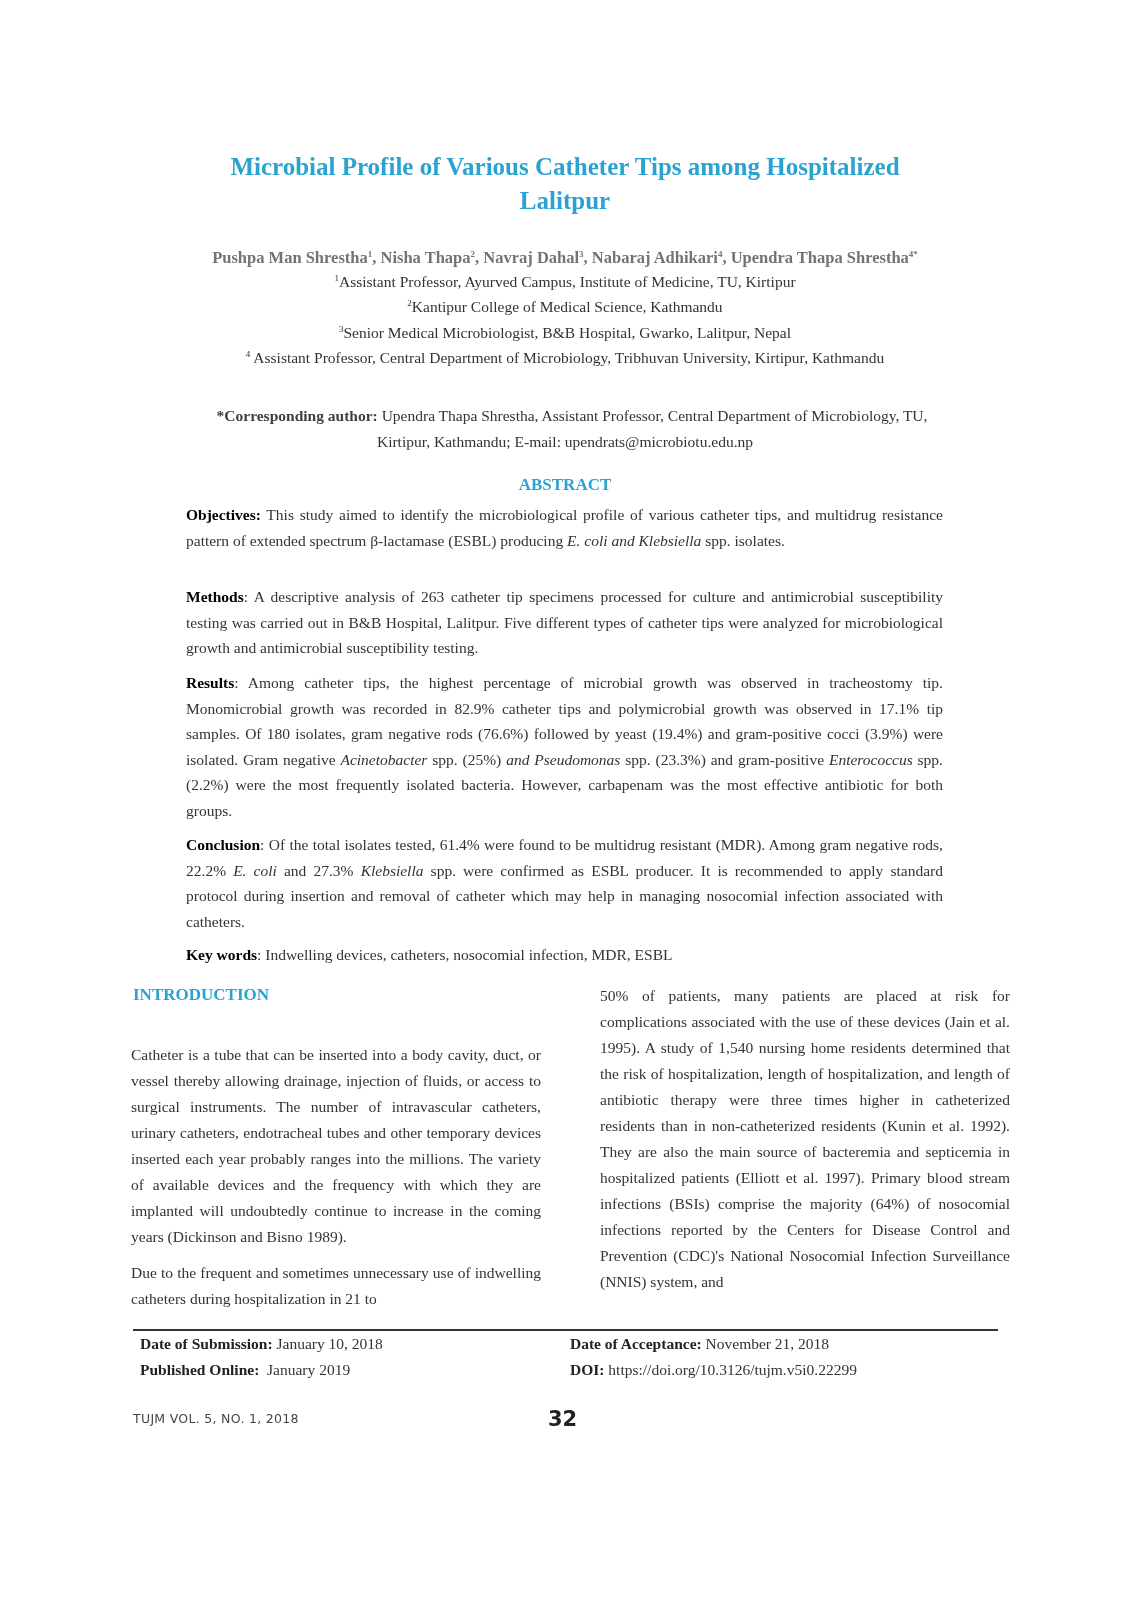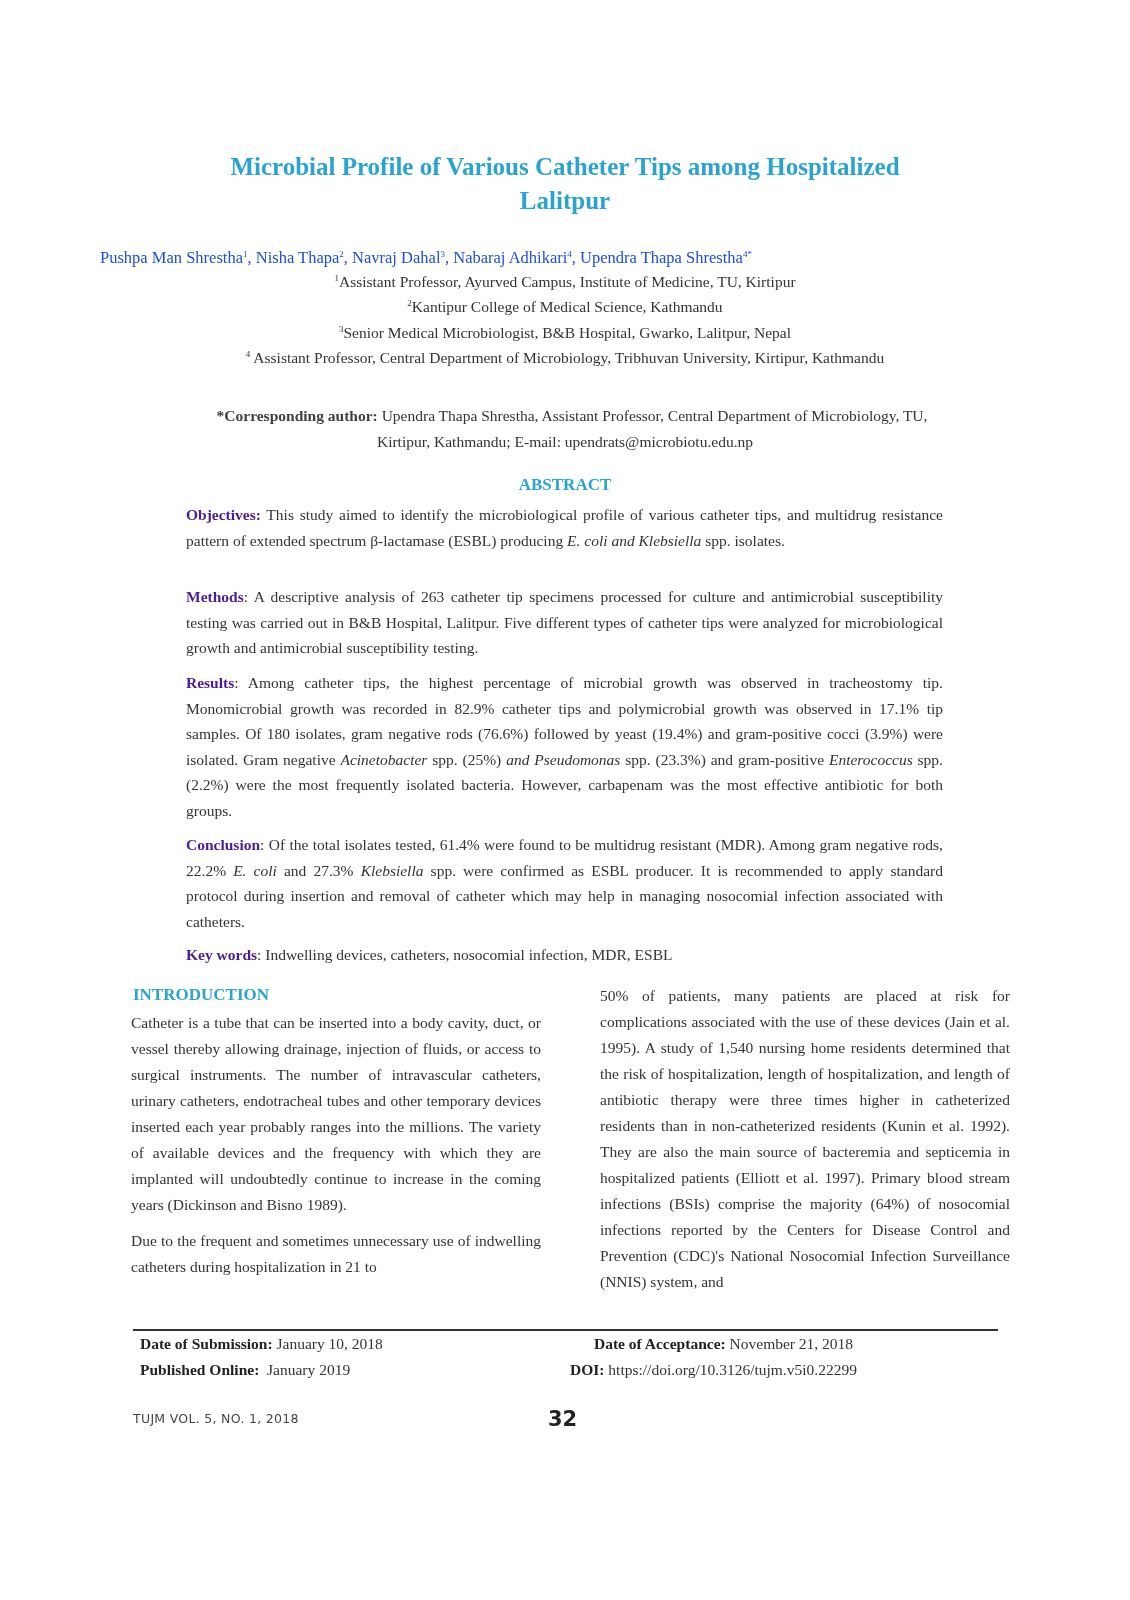--- a/index.html
+++ b/index.html
@@ -1,32 +1,32 @@
 <!DOCTYPE html>
 <html><head>
 <meta charset="utf-8">
 <style>
   html, body { margin: 0; padding: 0; background: #ffffff; }
   body { width: 1130px; height: 1600px; position: relative; overflow: hidden;
          font-family: "Liberation Serif", "DejaVu Serif", serif; color: #2b2b2b; }
   .page { position: absolute; left: 0; top: 0; width: 1126px; height: 1600px; }
   .title { position: absolute; left: 120px; top: 150px; width: 890px; text-align: center;
            color: #2aa3d1; font-weight: bold; font-size: 25px; line-height: 34px; }
-  .authors { position: absolute; left: 100px; top: 248px; width: 930px; text-align: left;
-             font-weight: normal; font-size: 16.5px; color: #1d4ed8; }
+  .authors { position: absolute; left: 100px; top: 248px; width: 930px; text-align: center;
+             font-weight: bold; font-size: 16.5px; color: #737373; }
   .affil { position: absolute; left: 100px; width: 930px; text-align: center; font-size: 15.5px; color: #333; }
   sup { font-size: 9px; vertical-align: super; line-height: 0; }
   .corr { position: absolute; left: 120px; top: 403px; width: 890px; text-align: center;
           font-size: 15.5px; line-height: 26px; color: #333; }
   .corr b { color: #404040; margin-left: 14px; }
   .abstract-h { position: absolute; left: 120px; top: 475px; width: 890px; text-align: center;
                 color: #2aa3d1; font-weight: bold; font-size: 17px; }
   .abs-p { position: absolute; left: 186px; width: 757px; font-size: 15.5px; line-height: 25.5px;
            text-align: justify; color: #333; }
-  .abs-p b { color: #4c1d95; }
+  .abs-p b { color: #000000; }
   .sec-h { position: absolute; left: 133px; top: 985px; color: #2aa3d1; font-weight: bold; font-size: 17px; }
   .col { position: absolute; width: 410px; font-size: 15.5px; line-height: 26px; text-align: justify; color: #333; }
   .col p { margin: 0 0 10px 0; }
   .rule { position: absolute; left: 133px; top: 1329px; width: 865px; height: 2px; background: #333; }
   .meta { position: absolute; font-size: 15.5px; line-height: 26px; color: #333; }
   .meta b { color: #222; }
   .footer-left { position: absolute; left: 133px; top: 1411px; font-family: "DejaVu Sans", sans-serif;
                  font-size: 12.5px; color: #444; letter-spacing: 0.3px; }
   .page-num { position: absolute; left: 548px; top: 1407px; font-family: "DejaVu Sans", sans-serif;
               font-weight: bold; font-size: 21px; color: #222; }
@@ -76,38 +76,38 @@
   <div class="abs-p" style="top:832px">
     <b>Conclusion</b><span>: Of the total isolates tested, 61.4% were found to be multidrug resistant (MDR). Among gram negative rods, 22.2% </span><i>E. coli</i><span> and 27.3% </span><i>Klebsiella</i><span> spp. were confirmed as ESBL producer. It is recommended to apply standard protocol during insertion and removal of catheter which may help in managing nosocomial infection associated with catheters.</span>
   </div>
 
   <div class="abs-p" style="top:942px">
     <b>Key words</b><span>: Indwelling devices, catheters, nosocomial infection, MDR, ESBL</span>
   </div>
 
   <div class="sec-h">INTRODUCTION</div>
 
-  <div class="col" style="left:131px; top:1010px;">
+  <div class="col" style="left:131px; top:1042px;">
     <p>Catheter is a tube that can be inserted into a body cavity, duct, or vessel thereby allowing drainage, injection of fluids, or access to surgical instruments. The number of intravascular catheters, urinary catheters, endotracheal tubes and other temporary devices inserted each year probably ranges into the millions. The variety of available devices and the frequency with which they are implanted will undoubtedly continue to increase in the coming years (Dickinson and Bisno 1989).</p>
     <p>Due to the frequent and sometimes unnecessary use of indwelling catheters during hospitalization in 21 to</p>
   </div>
 
   <div class="col" style="left:600px; top:983px;">
     <p>50% of patients, many patients are placed at risk for complications associated with the use of these devices (Jain et al. 1995). A study of 1,540 nursing home residents determined that the risk of hospitalization, length of hospitalization, and length of antibiotic therapy were three times higher in catheterized residents than in non-catheterized residents (Kunin et al. 1992). They are also the main source of bacteremia and septicemia in hospitalized patients (Elliott et al. 1997). Primary blood stream infections (BSIs) comprise the majority (64%) of nosocomial infections reported by the Centers for Disease Control and Prevention (CDC)'s National Nosocomial Infection Surveillance (NNIS) system, and</p>
   </div>
 
   <div class="rule"></div>
 
   <div class="meta" style="left:140px; top:1331px;">
     <b>Date of Submission:</b><span> January 10, 2018</span>
   </div>
   <div class="meta" style="left:140px; top:1357px;">
     <b>Published Online:</b><span style="white-space:pre">  January 2019</span>
   </div>
-  <div class="meta" style="left:594px; top:1331px;">
+  <div class="meta" style="left:570px; top:1331px;">
     <b>Date of Acceptance:</b><span> November 21, 2018</span>
   </div>
   <div class="meta" style="left:570px; top:1357px;">
     <b>DOI:</b><span> https://doi.org/10.3126/tujm.v5i0.22299</span>
   </div>
 
   <div class="footer-left">TUJM VOL. 5, NO. 1, 2018</div>
   <div class="page-num">32</div>
 </div>
 

